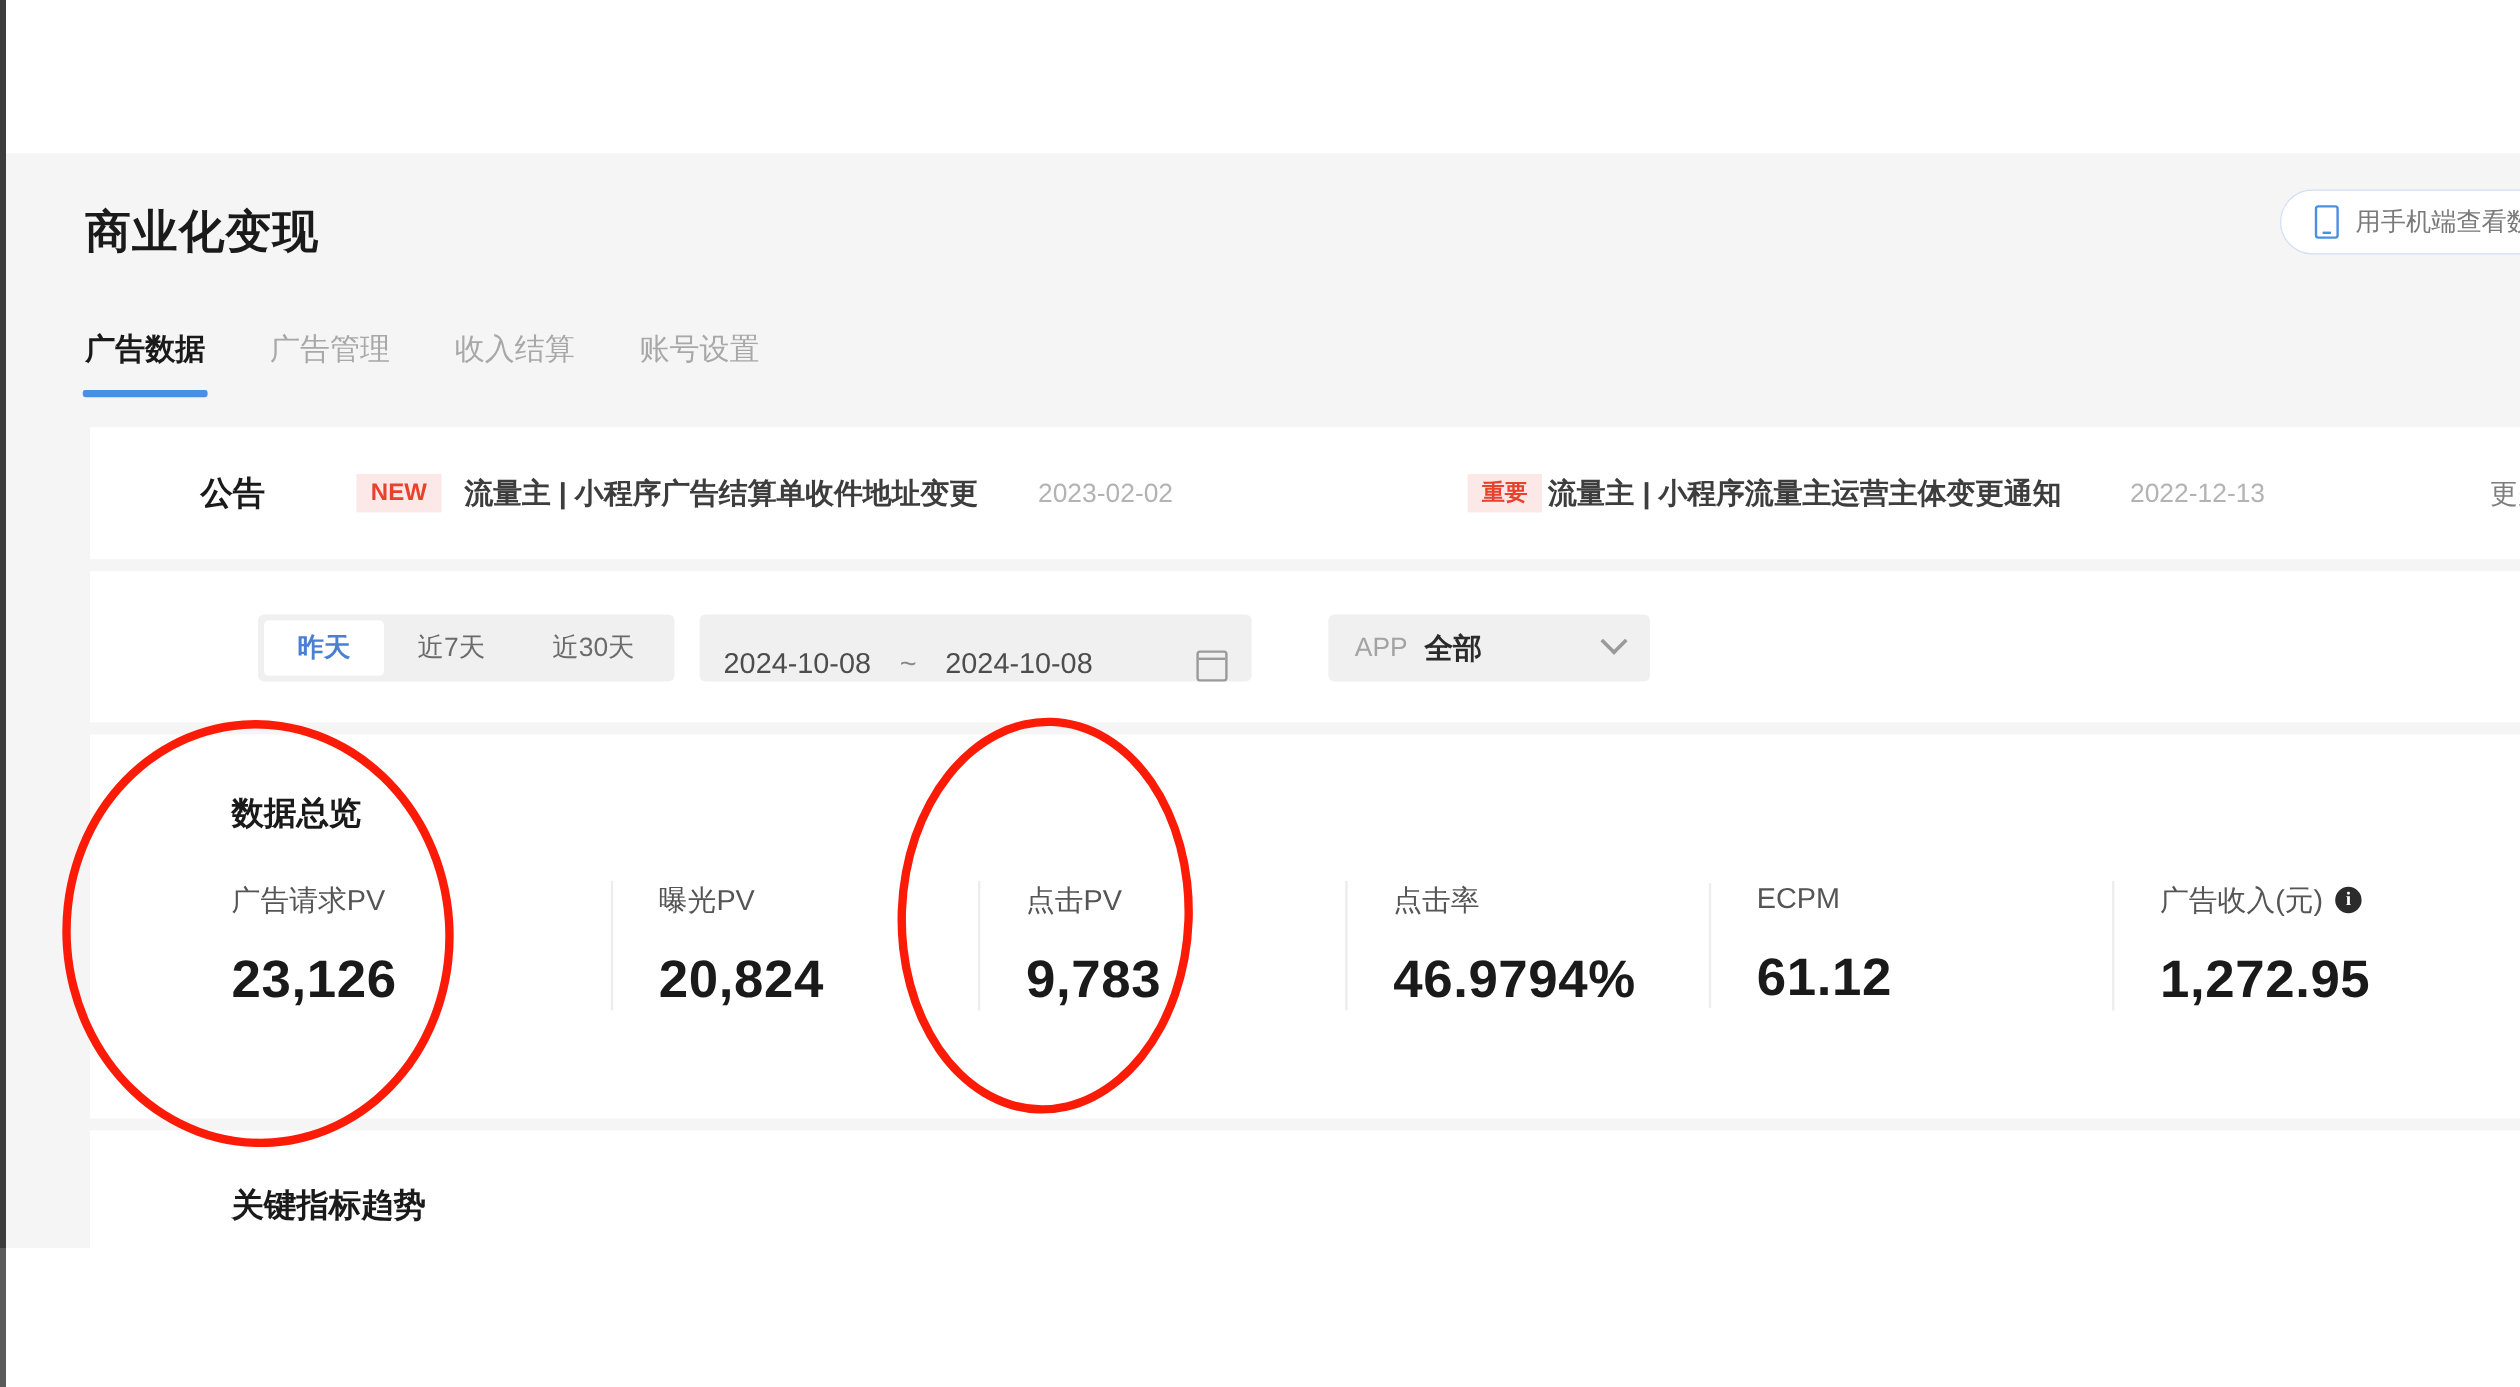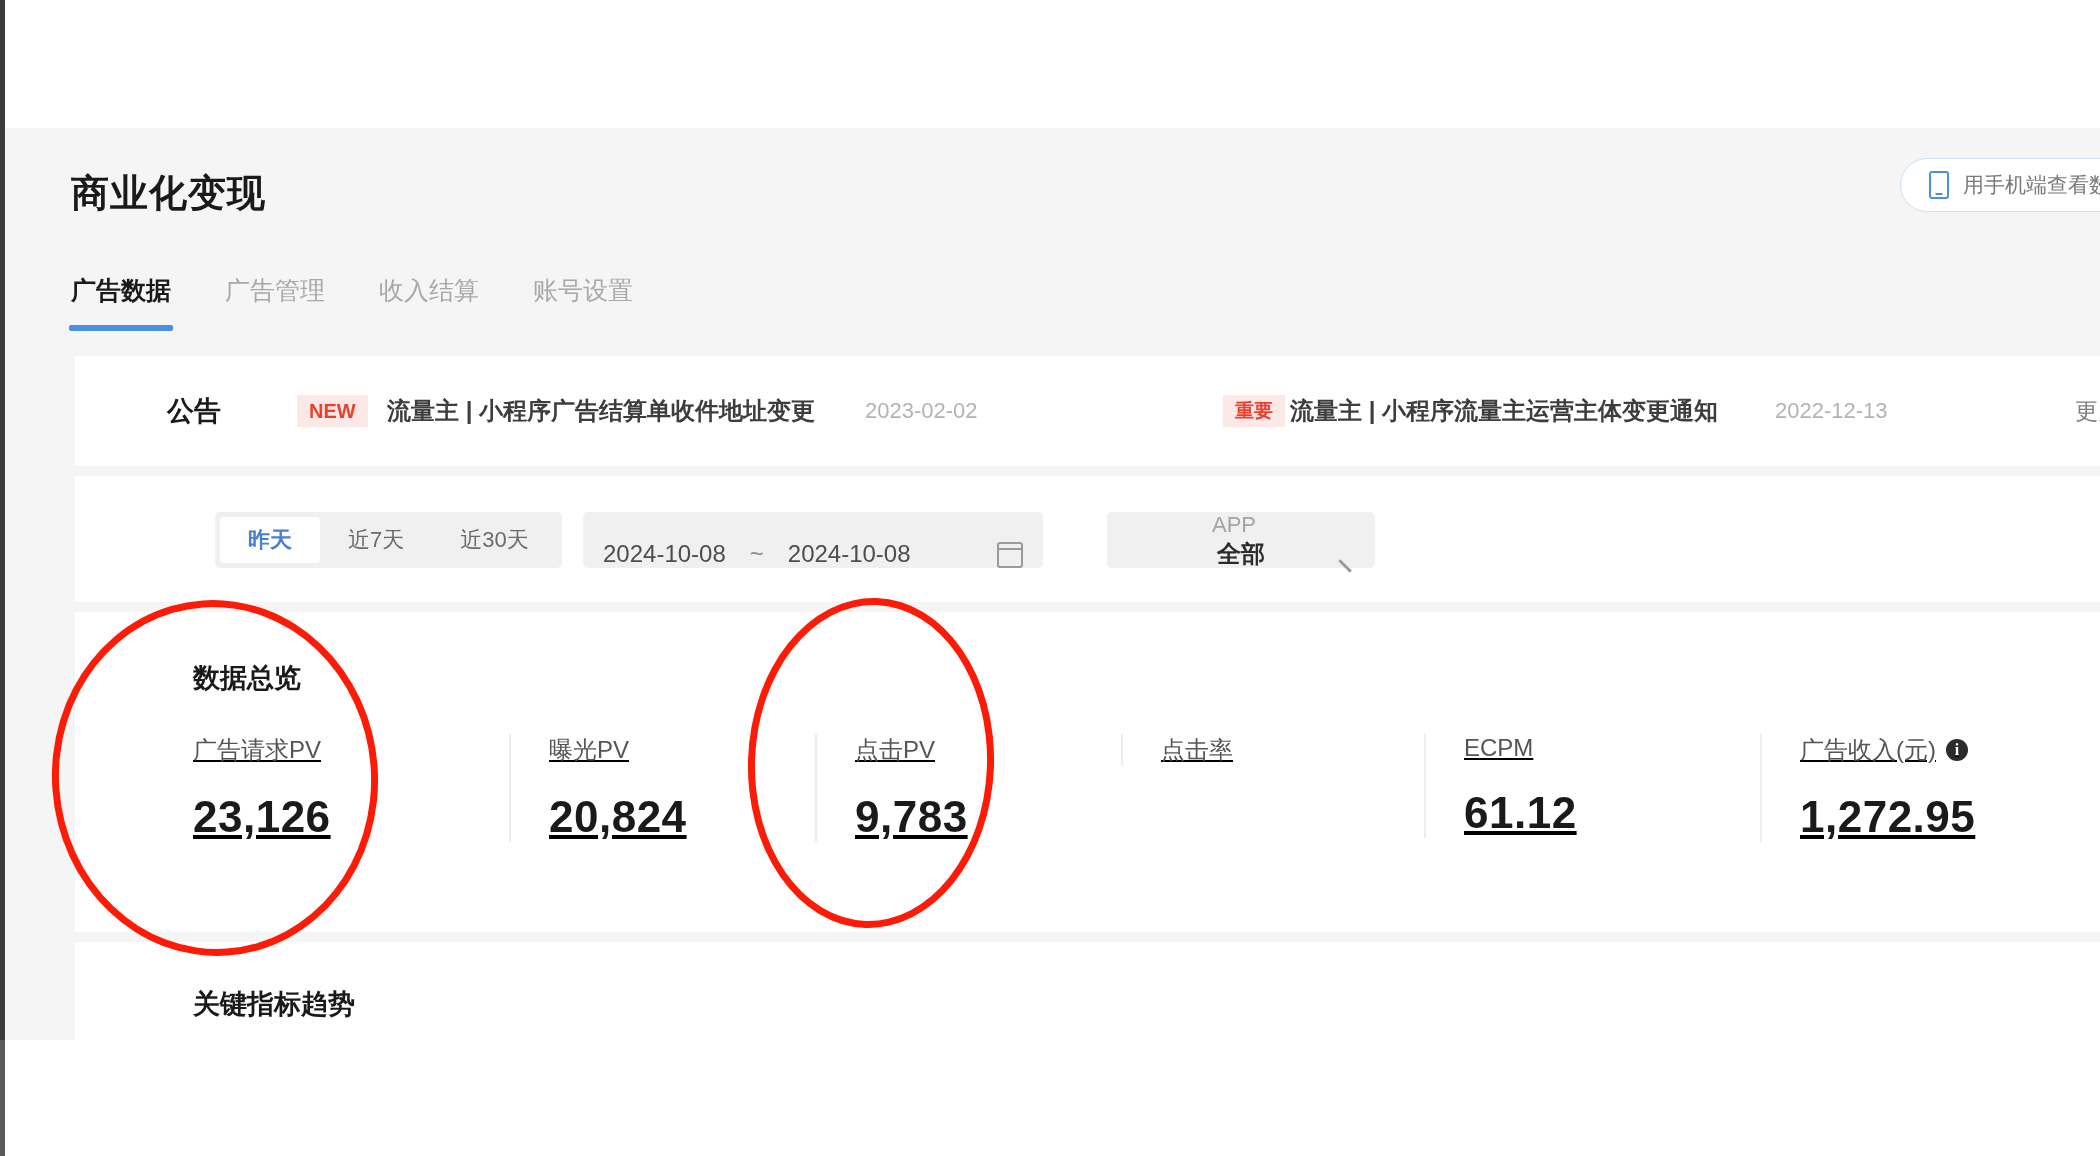--- a/index.html
+++ b/index.html
@@ -274,21 +274,20 @@
     position: absolute;
     left: 1032px;
     top: 36px;
     height: 56px;
     width: 268px;
     background: #f0f0f0;
     border-radius: 5px;
     display: flex;
     align-items: center;
     padding: 0 22px;
-    flex-direction: column;
   }
   .app-select .lbl {
     font-size: 22px;
     color: #a3a3a3;
     margin-right: 14px;
   }
   .app-select .val {
     font-size: 24px;
     color: #2b2b2b;
     font-weight: 700;
@@ -308,22 +307,21 @@
     top: 48px;
     font-size: 27px;
     font-weight: 700;
     color: #1a1a1a;
   }
   .metrics {
     position: absolute;
     left: 118px;
     top: 122px;
     display: flex;
-    align-items: flex-start;
-    text-decoration: underline;
+    align-items: center;
   }
   .metric {
     position: relative;
     padding-left: 0;
   }
   .metric + .metric {
     padding-left: 38px;
     border-left: 2px solid #ededed;
     margin-left: 16px;
   }
@@ -473,20 +471,21 @@
         <div class="metric-label">
           <span>点击PV</span>
         </div>
         <div class="metric-value">9,783</div>
       </div>
 
       <div class="metric" style="width:287px">
         <div class="metric-label">
           <span>点击率</span>
         </div>
+        <div class="metric-value">46.9794%</div>
       </div>
 
       <div class="metric" style="width:320px">
         <div class="metric-label">
           <span>ECPM</span>
         </div>
         <div class="metric-value">61.12</div>
       </div>
 
       <div class="metric" style="width:330px">

